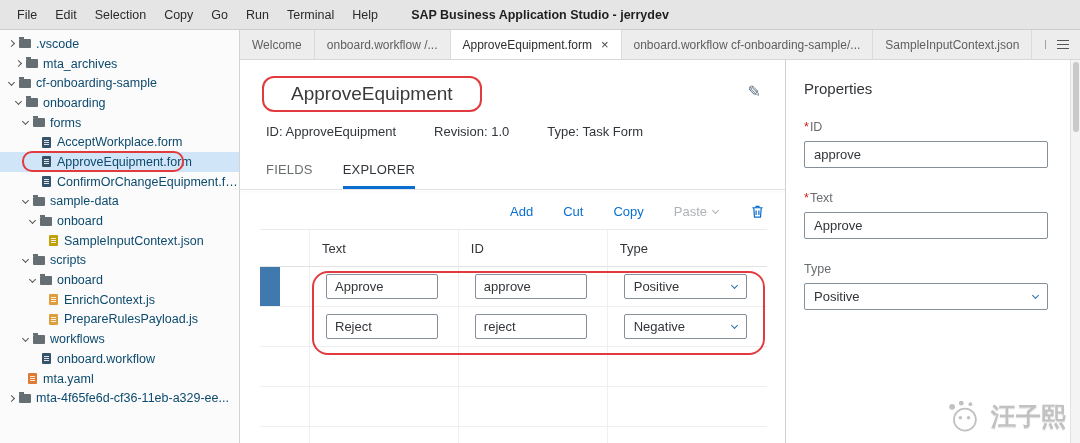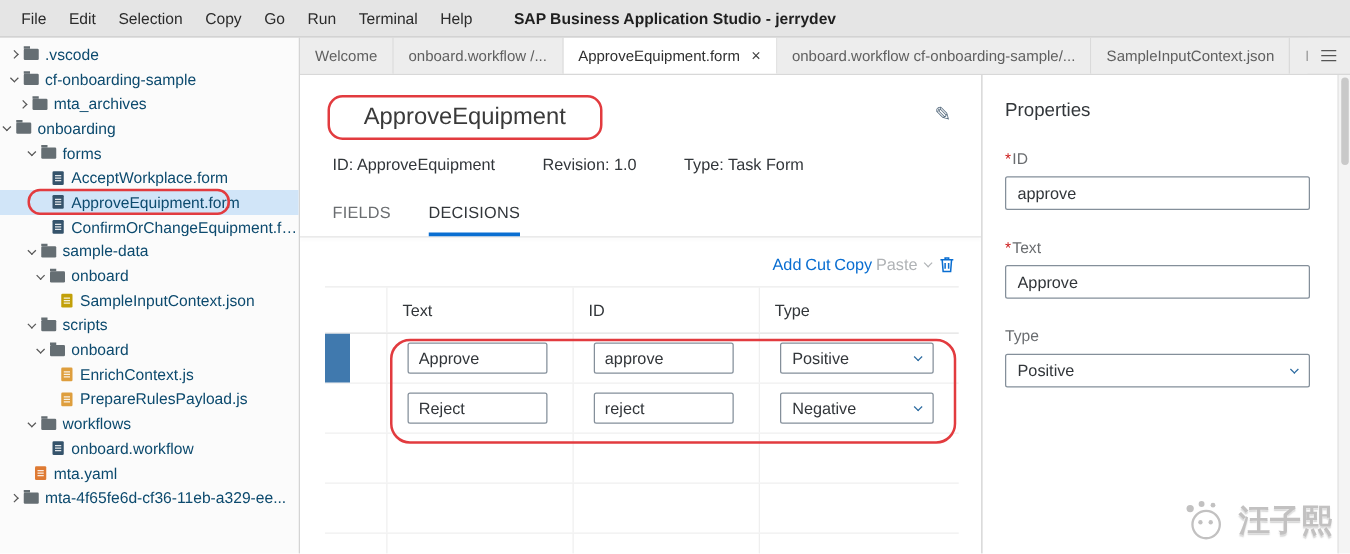--- a/index.html
+++ b/index.html
@@ -66,21 +66,21 @@
   .title-oval { inset:0; border-radius:12px; }
   .pencil { color:#5b6f82; font-size:16px; margin-top:6px; cursor:pointer; }
 
   .meta-row { display:flex; gap:38px; margin:12px 0 0 8px; font-size:13px; color:#32363a; }
 
   .form-tabs { display:flex; gap:30px; margin:23px 0 0 8px; font-size:13px; }
   .form-tab { padding-bottom:9px; color:#6a6d70; letter-spacing:.2px; cursor:pointer; }
   .form-tab.active { color:#32363a; border-bottom:3px solid #0a6ed1; }
   .divider { height:1px; background:#e3e3e3; margin:0 -16px 0 -18px; box-shadow:0 2px 3px rgba(0,0,0,.05); }
 
-  .toolbar { display:flex; justify-content:flex-end; align-items:center; gap:3px; margin:14px 4px 10px 0; font-size:13px; }
+  .toolbar { display:flex; justify-content:flex-end; align-items:center; gap:30px; margin:14px 4px 10px 0; font-size:13px; }
   .tb-btn { color:#0a6ed1; display:flex; align-items:center; gap:6px; cursor:pointer; }
   .tb-btn.disabled { color:#b0b3b6; cursor:default; }
   .tb-btn .dir { width:5px; height:5px; margin-top:-3px; }
   .tb-btn.trash { margin-left:2px; }
 
   .table-wrap { position:relative; margin:0 2px; }
   .thead, .trow { display:grid; grid-template-columns:50px 1fr 1fr 1.07fr; }
   .thead { height:38px; border-top:1px solid #ebebeb; border-bottom:1px solid #e2e2e2; }
   .trow { height:40px; border-bottom:1px solid #efefef; }
   .cell { display:flex; align-items:center; min-width:0; border-right:1px solid #efefef; padding-left:12px; color:#32363a; font-size:13px; }
@@ -132,39 +132,39 @@
       <div class="tree">
           <div class="tree-item" style="padding-left: 6px;">
             <span class="chev">
               <i class="dir right"></i>
             </span>
             <span class="ticon">
               <i class="folder-icon"></i>
             </span>
             <span class="tlabel">.vscode</span>
           </div>
+          <div class="tree-item" style="padding-left: 13px;">
+            <span class="chev">
+              <i class="dir right"></i>
+            </span>
+            <span class="ticon">
+              <i class="folder-icon"></i>
+            </span>
+            <span class="tlabel">mta_archives</span>
+          </div>
           <div class="tree-item" style="padding-left: 6px;">
             <span class="chev">
               <i class="dir down"></i>
             </span>
             <span class="ticon">
               <i class="folder-icon"></i>
             </span>
             <span class="tlabel">cf-onboarding-sample</span>
           </div>
           <div class="tree-item" style="padding-left: 13px;">
-            <span class="chev">
-              <i class="dir right"></i>
-            </span>
-            <span class="ticon">
-              <i class="folder-icon"></i>
-            </span>
-            <span class="tlabel">mta_archives</span>
-          </div>
-          <div class="tree-item" style="">
             <span class="chev">
               <i class="dir down"></i>
             </span>
             <span class="ticon">
               <i class="folder-icon"></i>
             </span>
             <span class="tlabel">onboarding</span>
           </div>
           <div class="tree-item" style="padding-left: 20px;">
             <span class="chev">
@@ -330,21 +330,21 @@
           </div>
 
           <div class="meta-row">
             <span>ID: ApproveEquipment</span>
             <span>Revision: 1.0</span>
             <span>Type: Task Form</span>
           </div>
 
           <div class="form-tabs">
             <span class="form-tab">FIELDS</span>
-            <span class="form-tab active">DECISIONS</span>
+            <span class="form-tab active">EXPLORER</span>
           </div>
           <div class="divider"></div>
 
           <div class="toolbar">
             <span class="tb-btn">Add</span>
             <span class="tb-btn">Cut</span>
             <span class="tb-btn">Copy</span>
             <span class="tb-btn disabled">
                 <span>Paste</span>
                 <i class="dir down"></i>

